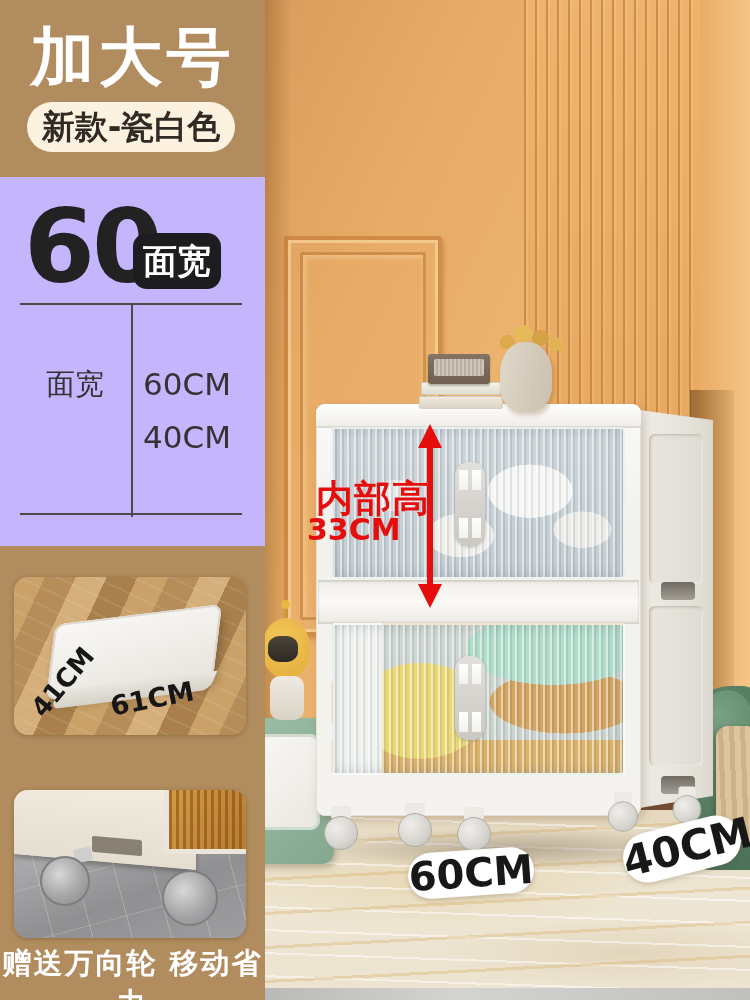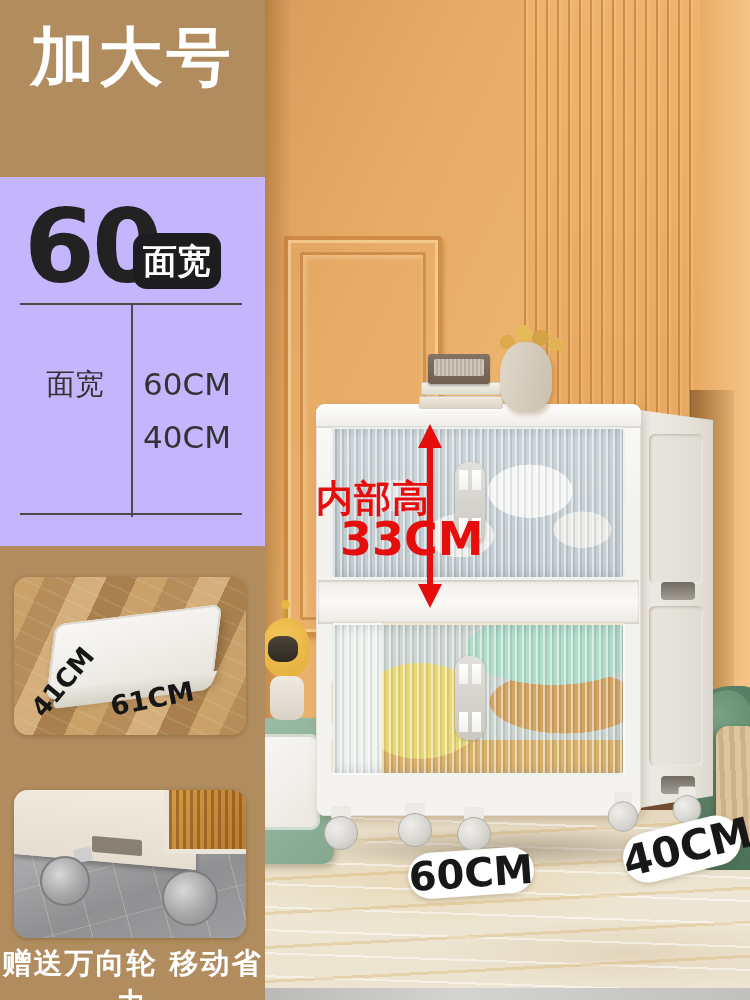--- a/index.html
+++ b/index.html
@@ -134,21 +134,21 @@
         background:repeating-linear-gradient(88deg,#dec59f 0 6px,#cdb188 6px 11px),linear-gradient(#d8bf9c,#c9ad85);
         box-shadow:-2px 2px 4px rgba(60,40,20,.3);}
 
   
   .arrow-line{left:427px;top:446px;width:6px;height:140px;background:#e60d0d;}
   .arrow-head{width:0;height:0;border-left:12px solid transparent;border-right:12px solid transparent;}
   .arrow-up{left:418px;top:424px;border-bottom:24px solid #e60d0d;}
   .arrow-down{left:418px;top:584px;border-top:24px solid #e60d0d;}
   .red-label1{left:316px;top:474px;width:120px;font-size:37px;font-weight:bold;color:#e60d0d;
         letter-spacing:1px;text-shadow:0 0 2px rgba(255,255,255,.4);}
-  .red-label2{left:340px;top:512px;width:120px;font-size:46px;font-weight:bold;color:#e60d0d;}
+  .red-label2{left:307px;top:512px;width:120px;font-size:30px;font-weight:bold;color:#e60d0d;}
   .pill{background:#fff;border-radius:26px;color:#181818;font-weight:bold;text-align:center;
         box-shadow:0 2px 5px rgba(90,70,40,.25);}
   .pill-60{left:408px;top:850px;width:126px;height:46px;font-size:40px;line-height:46px;transform:rotate(-4deg);}
   .pill-40{left:622px;top:824px;width:120px;height:50px;font-size:42px;line-height:50px;transform:rotate(-14deg);}
 
   
   .hdr{left:0;top:0;width:265px;height:177px;background:#b08c5e;}
   .hdr-title{left:0;top:14px;width:265px;text-align:center;color:#fff;
         font-size:64px;font-weight:bold;letter-spacing:4px;}
   .hdr-badge{left:27px;top:102px;width:208px;height:50px;background:#fdf2df;border-radius:26px;
@@ -283,20 +283,21 @@
   <div class="arrow-line"></div>
   <div class="arrow-head arrow-down"></div>
   <div class="red-label1">内部高</div>
   <div class="red-label2">33CM</div>
 
   <div class="pill pill-60">60CM</div>
   <div class="pill pill-40">40CM</div>
 
   <div class="hdr">
     <div class="hdr-title">加大号</div>
+    <div class="hdr-badge">新款-瓷白色</div>
   </div>
 
   <div class="spec">
     <div class="spec-num">60</div>
     <div class="spec-badge">面宽</div>
     <div class="spec-table">
       <div class="spec-vline"></div>
       <div class="spec-row" style="top:53px">
         <div class="lab">面宽</div>
         <div class="val">60CM</div>

